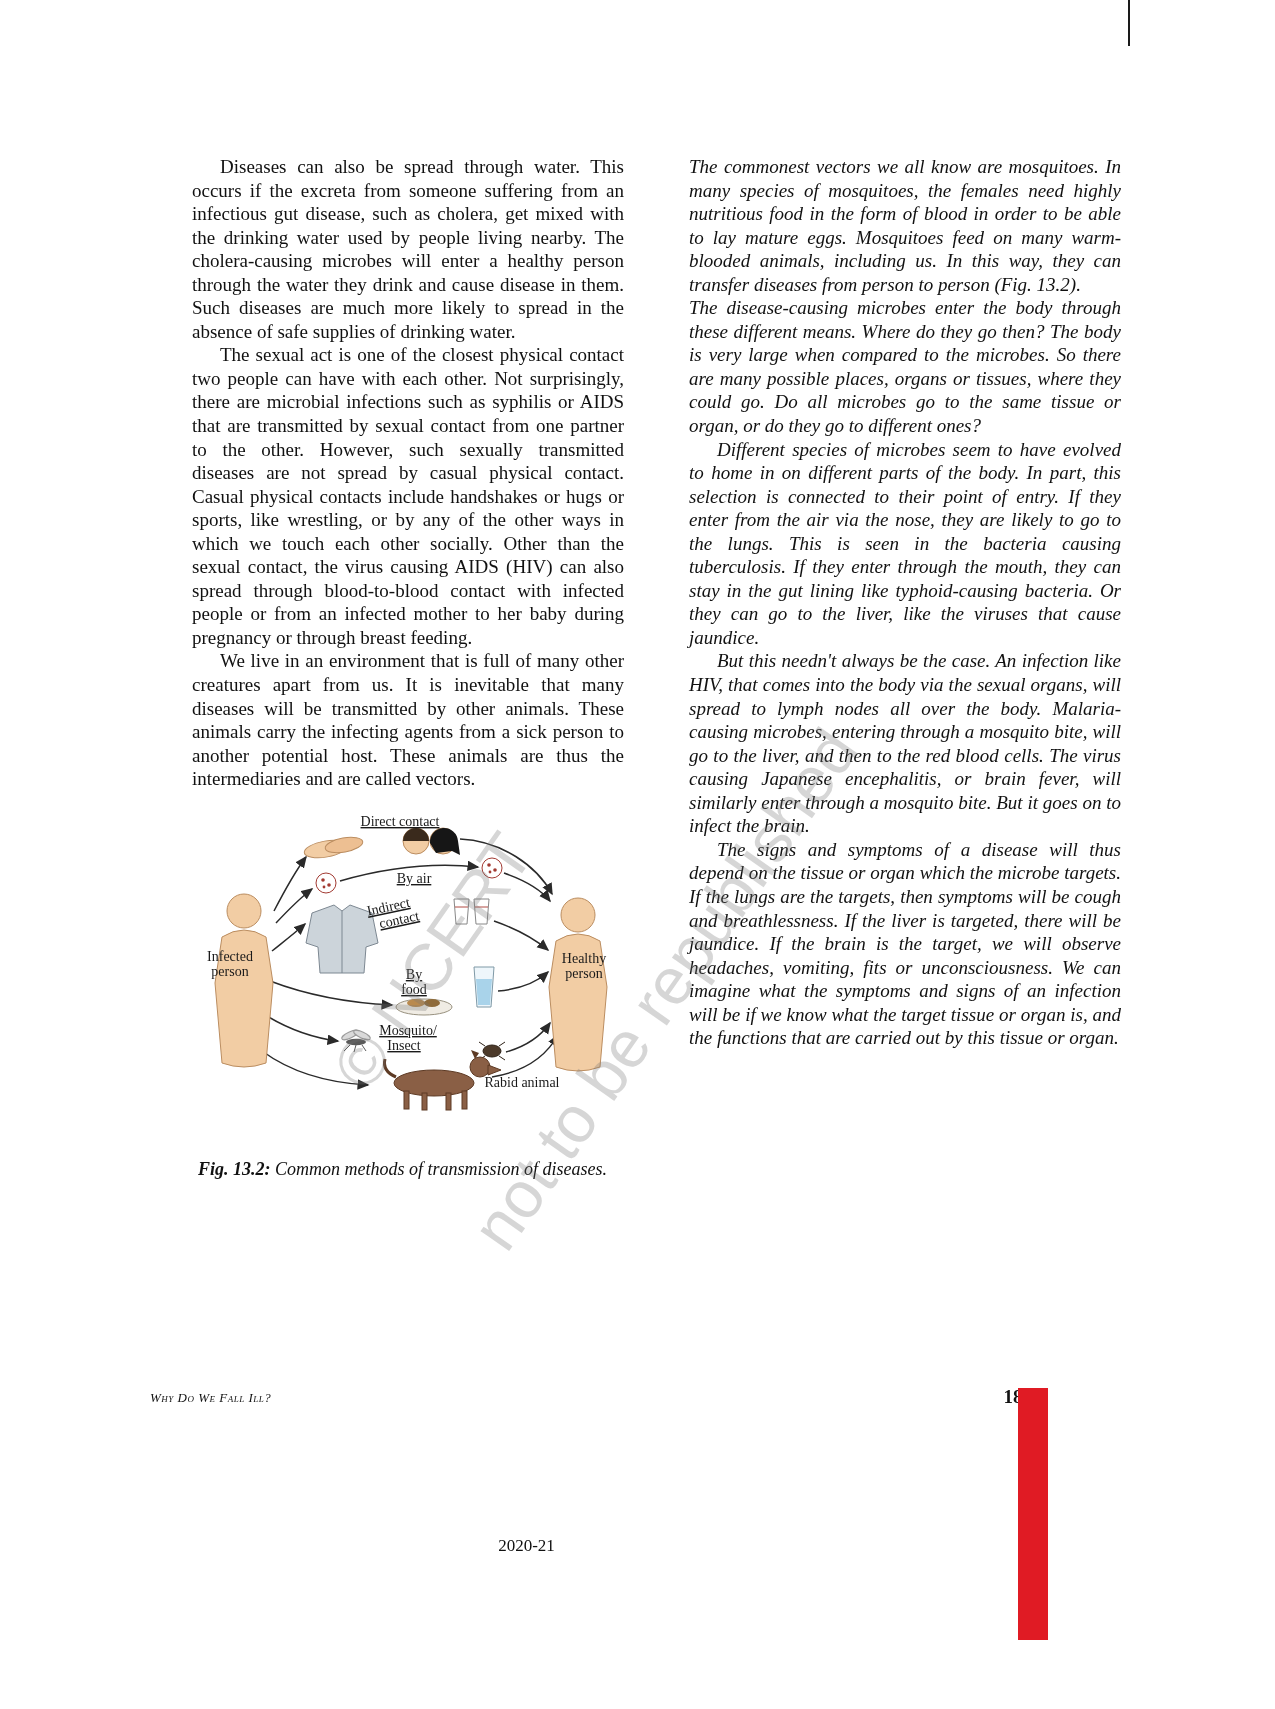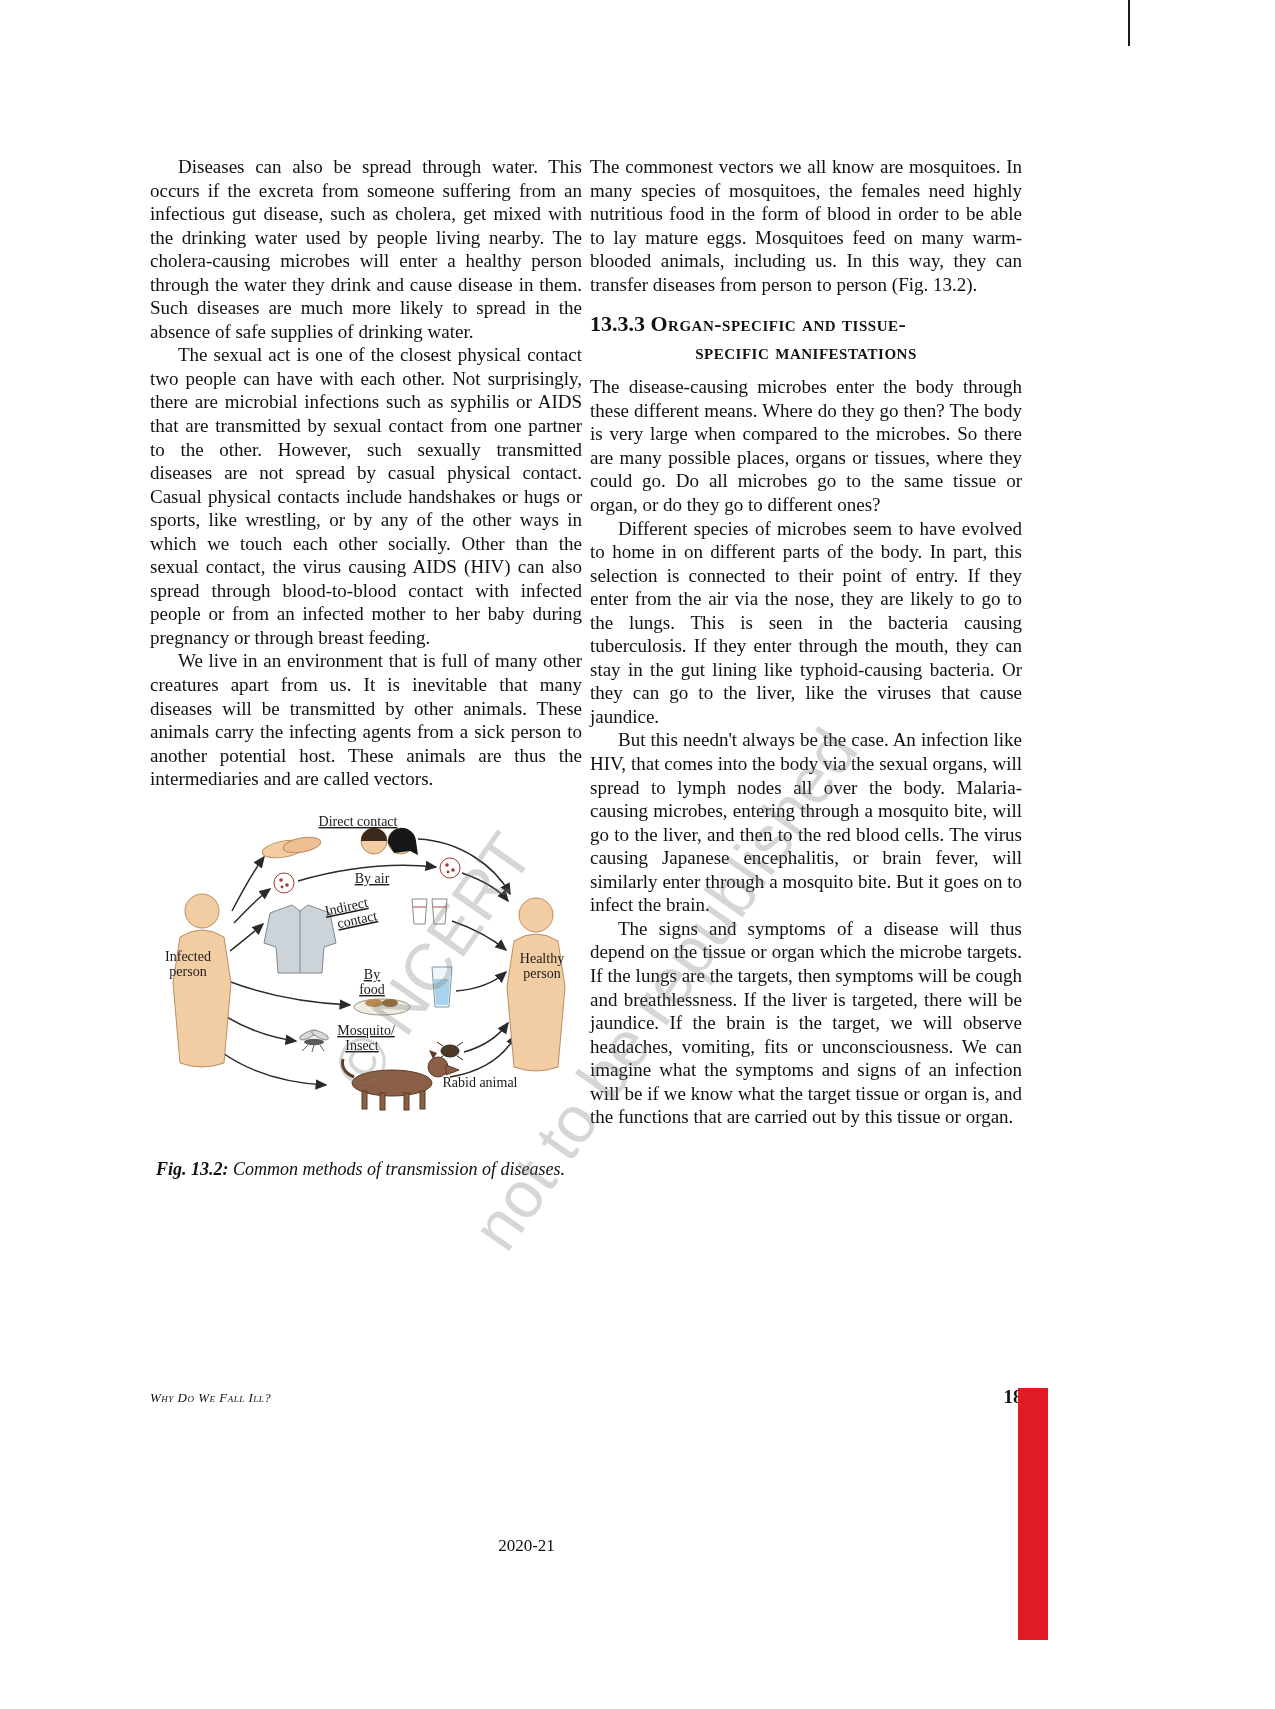--- a/index.html
+++ b/index.html
@@ -12,23 +12,24 @@
     font-family:"Liberation Serif", serif;
     color:#111;
     overflow:hidden;
   }
   .col {
     position:absolute;
     width:432px;
     font-size:19px;
     line-height:1.24;
     text-align:justify;
+    margin-left:42px;
   }
   .col-left  { left:150px; top:155px; }
-  .col-right { left:590px; top:155px; }
+  .col-right { left:647px; top:155px;font-style:italic; }
   .col p { margin:0; }
   .indent { text-indent:28px; }
 
   
   .section-heading {
     margin:14px 0 10px 0;
     font-size:22px;
     font-weight:bold;
     line-height:1.25;
     text-align:left;
@@ -241,25 +242,20 @@
       <div class="fig-caption">
         <span class="fig-label">Fig. 13.2:</span>
         <span>Common methods of transmission of diseases.</span>
       </div>
     </div>
   </div>
 
   <div class="col col-right">
     <p>The commonest vectors we all know are mosquitoes. In many species of mosquitoes, the females need highly nutritious food in the form of blood in order to be able to lay mature eggs. Mosquitoes feed on many warm-blooded animals, including us. In this way, they can transfer diseases from person to person (Fig. 13.2).</p>
 
-    <h3 class="section-heading">
-      <span>13.3.3</span>
-      <span class="sc">Organ-specific and tissue-</span>
-      <span class="heading-line2">specific manifestations</span>
-    </h3>
 
     <p>The disease-causing microbes enter the body through these different means. Where do they go then? The body is very large when compared to the microbes. So there are many possible places, organs or tissues, where they could go. Do all microbes go to the same tissue or organ, or do they go to different ones?</p>
     <p class="indent">Different species of microbes seem to have evolved to home in on different parts of the body. In part, this selection is connected to their point of entry. If they enter from the air via the nose, they are likely to go to the lungs. This is seen in the bacteria causing tuberculosis. If they enter through the mouth, they can stay in the gut lining like typhoid-causing bacteria. Or they can go to the liver, like the viruses that cause jaundice.</p>
     <p class="indent">But this needn't always be the case. An infection like HIV, that comes into the body via the sexual organs, will spread to lymph nodes all over the body. Malaria-causing microbes, entering through a mosquito bite, will go to the liver, and then to the red blood cells. The virus causing Japanese encephalitis, or brain fever, will similarly enter through a mosquito bite. But it goes on to infect the brain.</p>
     <p class="indent">The signs and symptoms of a disease will thus depend on the tissue or organ which the microbe targets. If the lungs are the targets, then symptoms will be cough and breathlessness. If the liver is targeted, there will be jaundice. If the brain is the target, we will observe headaches, vomiting, fits or unconsciousness. We can imagine what the symptoms and signs of an infection will be if we know what the target tissue or organ is, and the functions that are carried out by this tissue or organ.</p>
   </div>
 
   <div class="footer-left">Why Do We Fall Ill?</div>
   <div class="page-number">183</div>
   <div class="red-bar" style="background: rgb(224, 27, 36);"></div>

